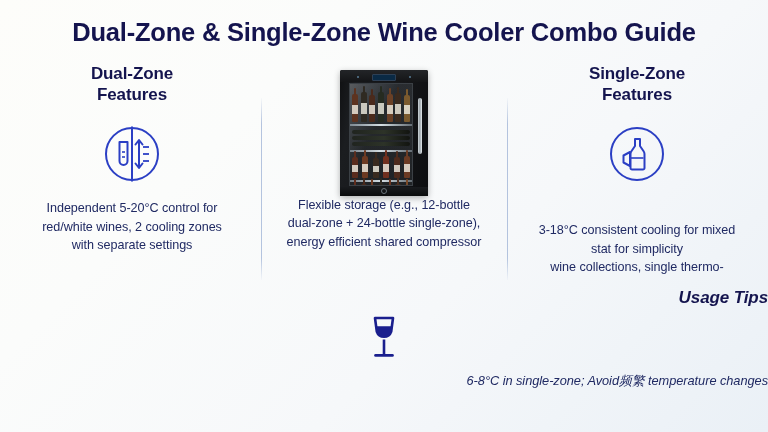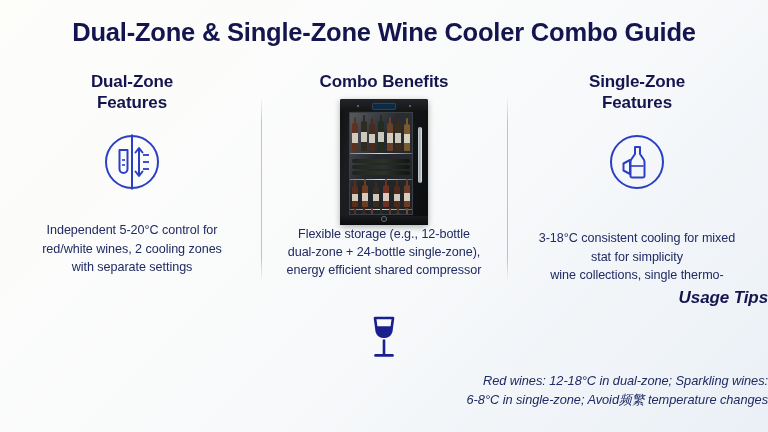--- a/index.html
+++ b/index.html
@@ -58,39 +58,38 @@
   #col-combo  { left: 266px; width: 236px; }
   #col-single { left: 512px; width: 250px; }
 
   .col-head {
     text-align: center;
     font-size: 17px;
     font-weight: bold;
     color: #14144e;
     line-height: 1.22;
     letter-spacing: -0.1px;
-    margin-top: 8px;
   }
 
   .icon-wrap {
     display: flex;
     justify-content: center;
     align-items: center;
   }
   #icon-dual-wrap   { margin-top: 18px; }
   #icon-single-wrap { margin-top: 18px; }
 
   .col-body {
     text-align: center;
     font-size: 12.6px;
     color: #202a63;
     line-height: 1.46;
     letter-spacing: -0.05px;
   }
-  #body-dual   { margin-top: 24px; }
+  #body-dual   { margin-top: 10px; }
   #body-single { margin-top: 32px; }
   #body-combo  { margin-top: 0; font-size: 12.6px; }
 
   
   .cooler-stage {
     margin-top: 6px;
     display: flex;
     justify-content: center;
   }
   .cooler {
@@ -286,23 +285,20 @@
     </div>
 
     <div class="col-body" id="body-dual">
       <div>Independent 5-20°C control for</div>
       <div>red/white wines, 2 cooling zones</div>
       <div>with separate settings</div>
     </div>
   </div>
 
   <div class="col" id="col-combo">
-    <div class="col-head">
-      <div>Combo Benefits</div>
-    </div>
 
     <div class="cooler-stage">
       <div class="cooler">
         <div class="cooler-top"></div>
         <div class="cooler-display"></div>
         <div class="cooler-led l"></div>
         <div class="cooler-led r"></div>
 
         <div class="glass">
 
@@ -394,20 +390,19 @@
         <svg width="40" height="46" viewBox="0 0 40 46" fill="none">
           <path d="M11 4 H29 L27.2 17.5 a7.6 7.6 0 0 1 -14.4 0 Z" stroke="#1a1f8e" stroke-width="2.6" stroke-linejoin="round" fill="none"></path>
           <path d="M12.05 12.2 H27.95 L27.2 17.5 a7.6 7.6 0 0 1 -14.4 0 Z" fill="#1a1f8e"></path>
           <line x1="20" y1="25.5" x2="20" y2="40" stroke="#1a1f8e" stroke-width="2.6"></line>
           <line x1="11.5" y1="41.4" x2="28.5" y2="41.4" stroke="#1a1f8e" stroke-width="2.6" stroke-linecap="round"></line>
         </svg>
       </span>
     </div>
 
     <div id="usage-body">
-      <div>Red wines: 12-18°C in dual-zone; Sparkling wines:</div>
       <div>
         <span>6-8°C in single-zone; Avoid</span><span class="cjk">频繁</span><span> temperature changes</span>
       </div>
     </div>
   </div>
 
 </div>
 
 </body></html>

